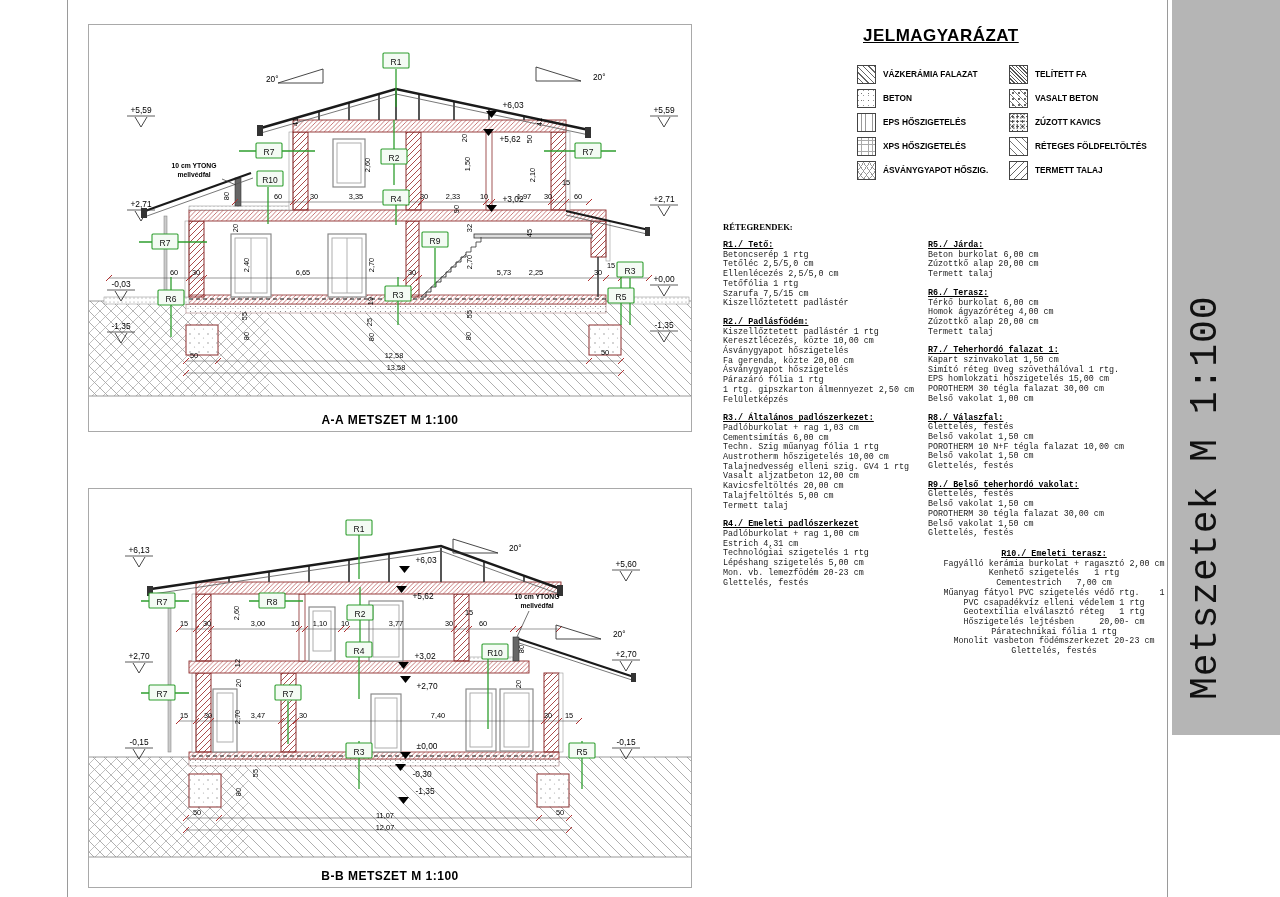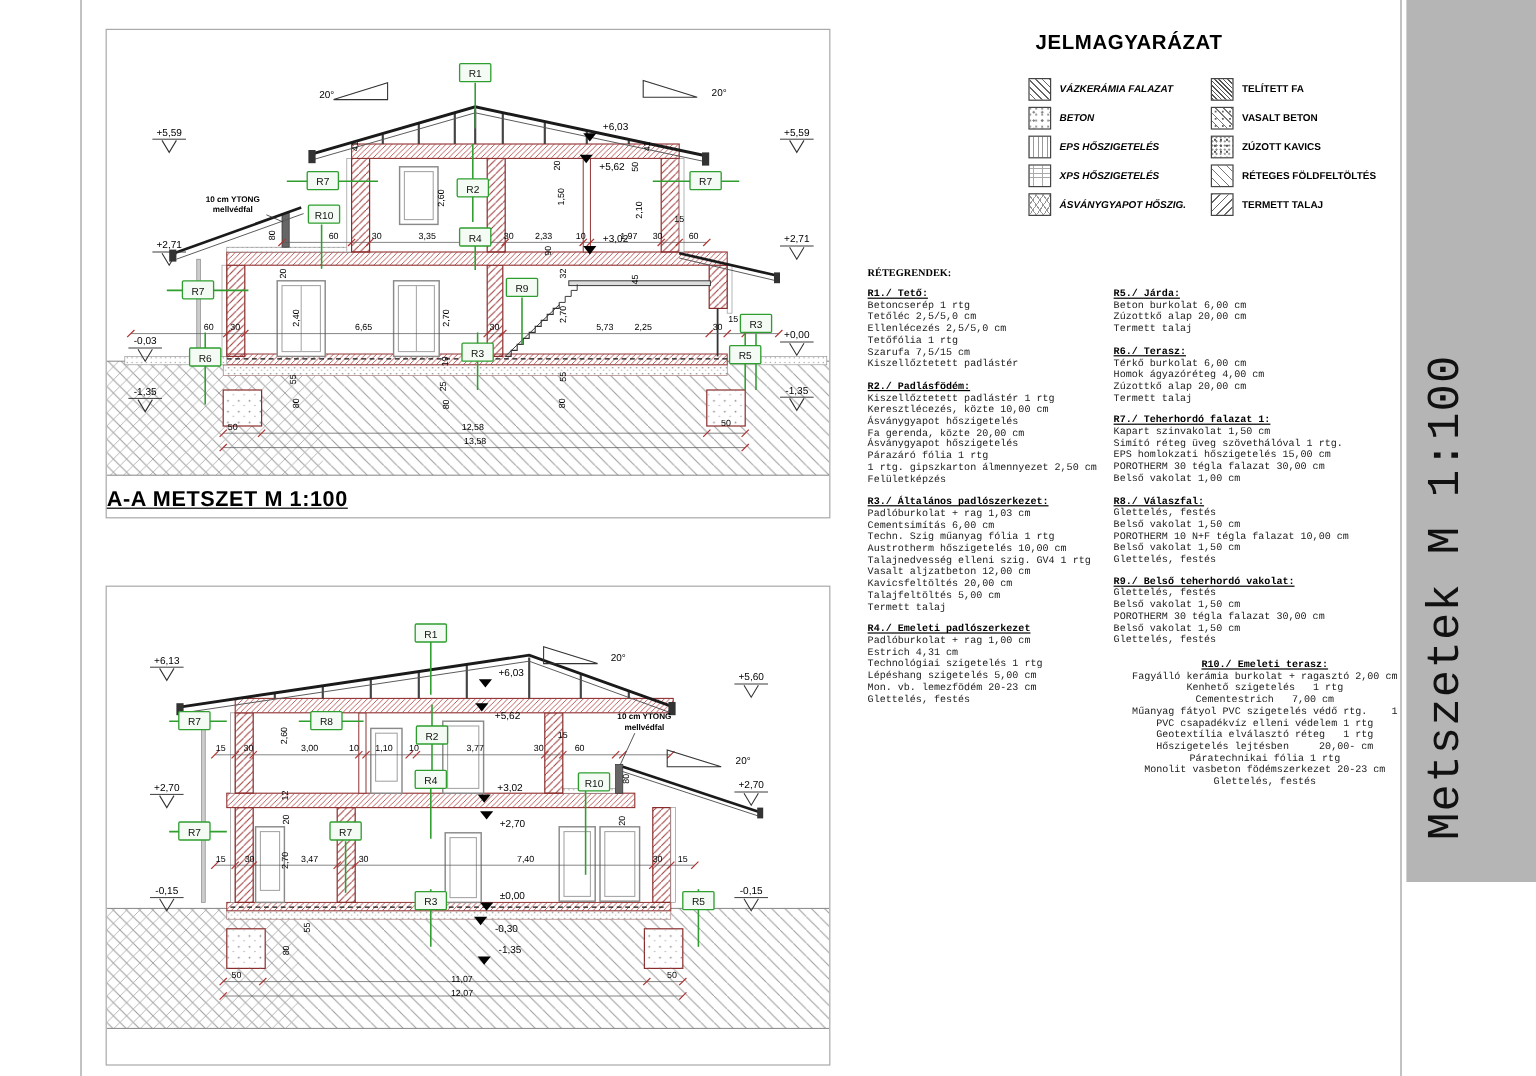--- a/index.html
+++ b/index.html
@@ -4,28 +4,28 @@
 <style>
   html,body{margin:0;padding:0;background:#e8e8e8;}
   #page{position:relative;width:1280px;height:897px;background:#ffffff;overflow:hidden;
         font-family:"Liberation Sans",sans-serif;color:#000;}
   .edge{position:absolute;top:0;width:1px;height:897px;background:#9a9a9a;}
   
   .panel{position:absolute;border:1px solid #a9a9a9;background:#fff;}
   .panel-aa{left:88px;top:24px;width:602px;height:406px;}
   .panel-bb{left:88px;top:488px;width:602px;height:398px;}
   .panel svg{display:block;}
-  .panel-title{position:absolute;bottom:4px;left:0;width:100%;text-align:left;
-               font-size:18px;font-weight:bold;letter-spacing:.5px;text-decoration:underline;}
+  .panel-title{position:absolute;bottom:4px;left:0;width:100%;text-align:center;
+               font-size:12px;font-weight:bold;letter-spacing:.5px;}
   
   .legend-title{position:absolute;left:863px;top:26px;font-size:17px;font-weight:bold;
-                letter-spacing:.5px;}
+                text-decoration:underline;letter-spacing:.5px;}
   .legend{position:absolute;left:857px;top:62px;display:flex;}
   .legend-col{display:flex;flex-direction:column;}
-  .legend-col:first-child{width:152px;font-style:italic;}
+  .legend-col:first-child{width:152px;}
   .legend-item{display:flex;align-items:center;height:24px;}
   .swatch{width:17px;height:17px;border:1px solid #444;margin-right:7px;background-color:#fff;flex:0 0 auto;}
   .legend-label{font-size:8.3px;font-weight:bold;white-space:nowrap;}
   .p-vaz{background-image:repeating-linear-gradient(45deg,transparent 0 3px,#666 3px 4px);}
   .p-beton{background-image:radial-gradient(#777 .8px,transparent .9px),radial-gradient(#999 .7px,transparent .8px);background-size:7px 7px,5px 5px;background-position:0 0,3px 3px;}
   .p-eps{background-image:repeating-linear-gradient(90deg,transparent 0 3px,#999 3px 3.8px);}
   .p-xps{background-image:repeating-linear-gradient(0deg,transparent 0 3px,#aaa 3px 3.7px),repeating-linear-gradient(90deg,transparent 0 3px,#aaa 3px 3.7px);}
   .p-asvany{background-image:repeating-linear-gradient(55deg,transparent 0 4px,#999 4px 4.8px),repeating-linear-gradient(-55deg,transparent 0 4px,#999 4px 4.8px);}
   .p-telitett{background-image:repeating-linear-gradient(45deg,#555 0 1px,transparent 1px 2.6px);}
   .p-vasalt{background-image:radial-gradient(#666 .8px,transparent 1px),repeating-linear-gradient(45deg,transparent 0 4px,#777 4px 4.8px);background-size:6px 6px,auto;}
@@ -504,20 +504,21 @@
           <rect x="393" y="155" width="26" height="15" rx="1" fill="#f4fbf4" stroke="#2e9e2e" stroke-width="1.1"></rect>
           <text x="406" y="166.5" font-size="8.5" fill="#111" text-anchor="middle">R10</text>
           <rect x="257" y="254" width="26" height="15" rx="1" fill="#f4fbf4" stroke="#2e9e2e" stroke-width="1.1"></rect>
           <text x="270" y="265.5" font-size="8.5" fill="#111" text-anchor="middle">R3</text>
           <rect x="480" y="254" width="26" height="15" rx="1" fill="#f4fbf4" stroke="#2e9e2e" stroke-width="1.1"></rect>
           <text x="493" y="265.5" font-size="8.5" fill="#111" text-anchor="middle">R5</text>
           <text x="448" y="110" font-size="6.8" font-weight="bold" fill="#000" text-anchor="middle">10 cm YTONG</text>
           <text x="448" y="119" font-size="6.8" font-weight="bold" fill="#000" text-anchor="middle">mellvédfal</text>
         </g>
     </svg>
+    <div class="panel-title">B-B METSZET M 1:100</div>
   </div>
 
   <div class="legend-title">JELMAGYARÁZAT</div>
   <div class="legend">
       <div class="legend-col">
         <div class="legend-item">
           <span class="swatch p-vaz"></span>
           <span class="legend-label">VÁZKERÁMIA FALAZAT</span>
         </div>
         <div class="legend-item">

